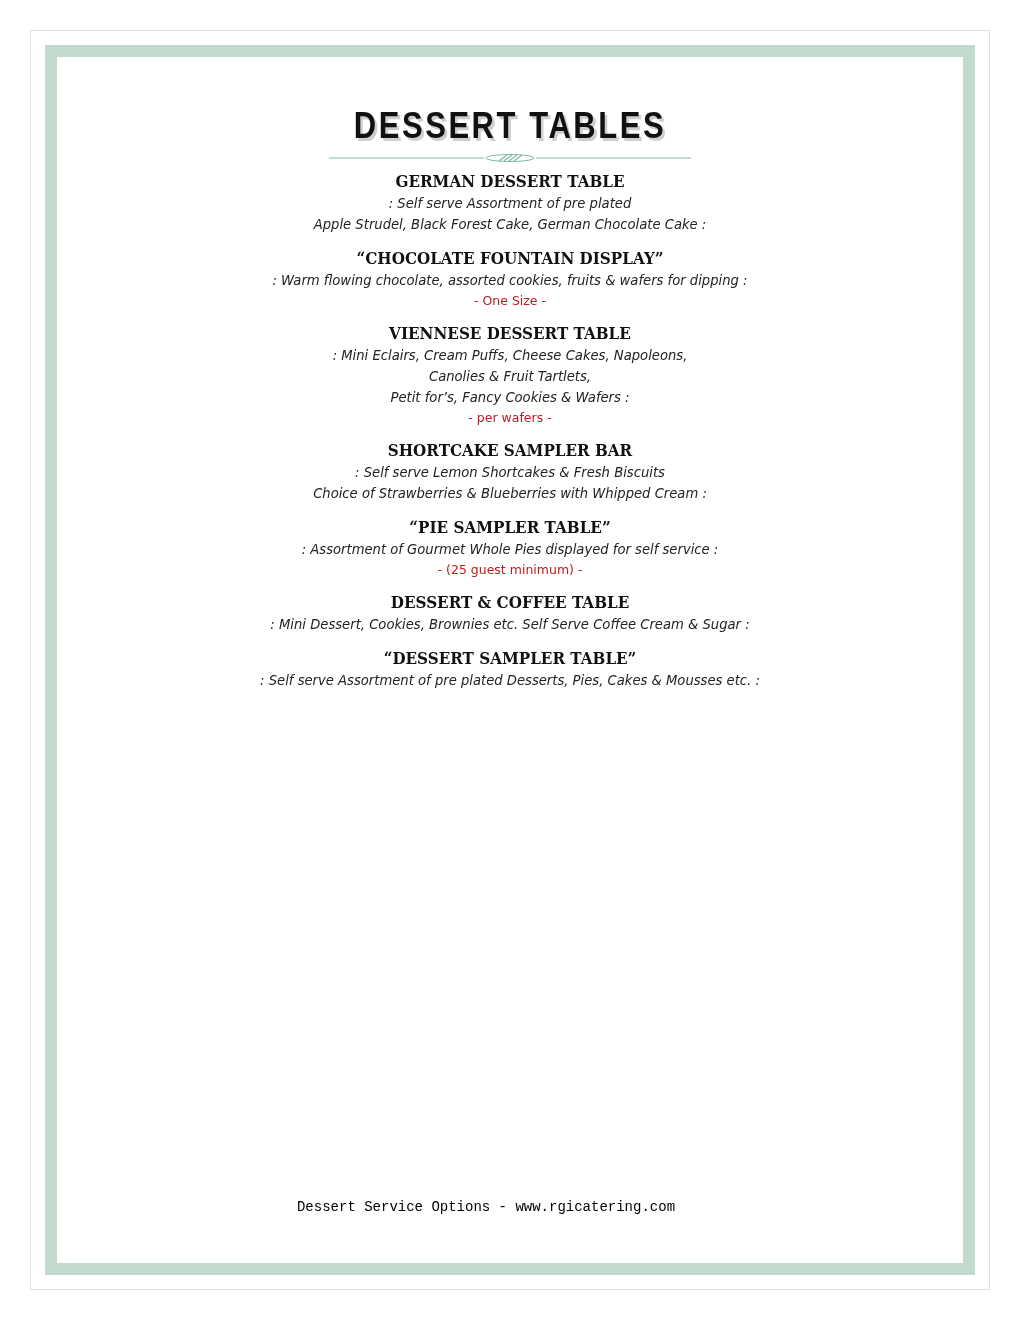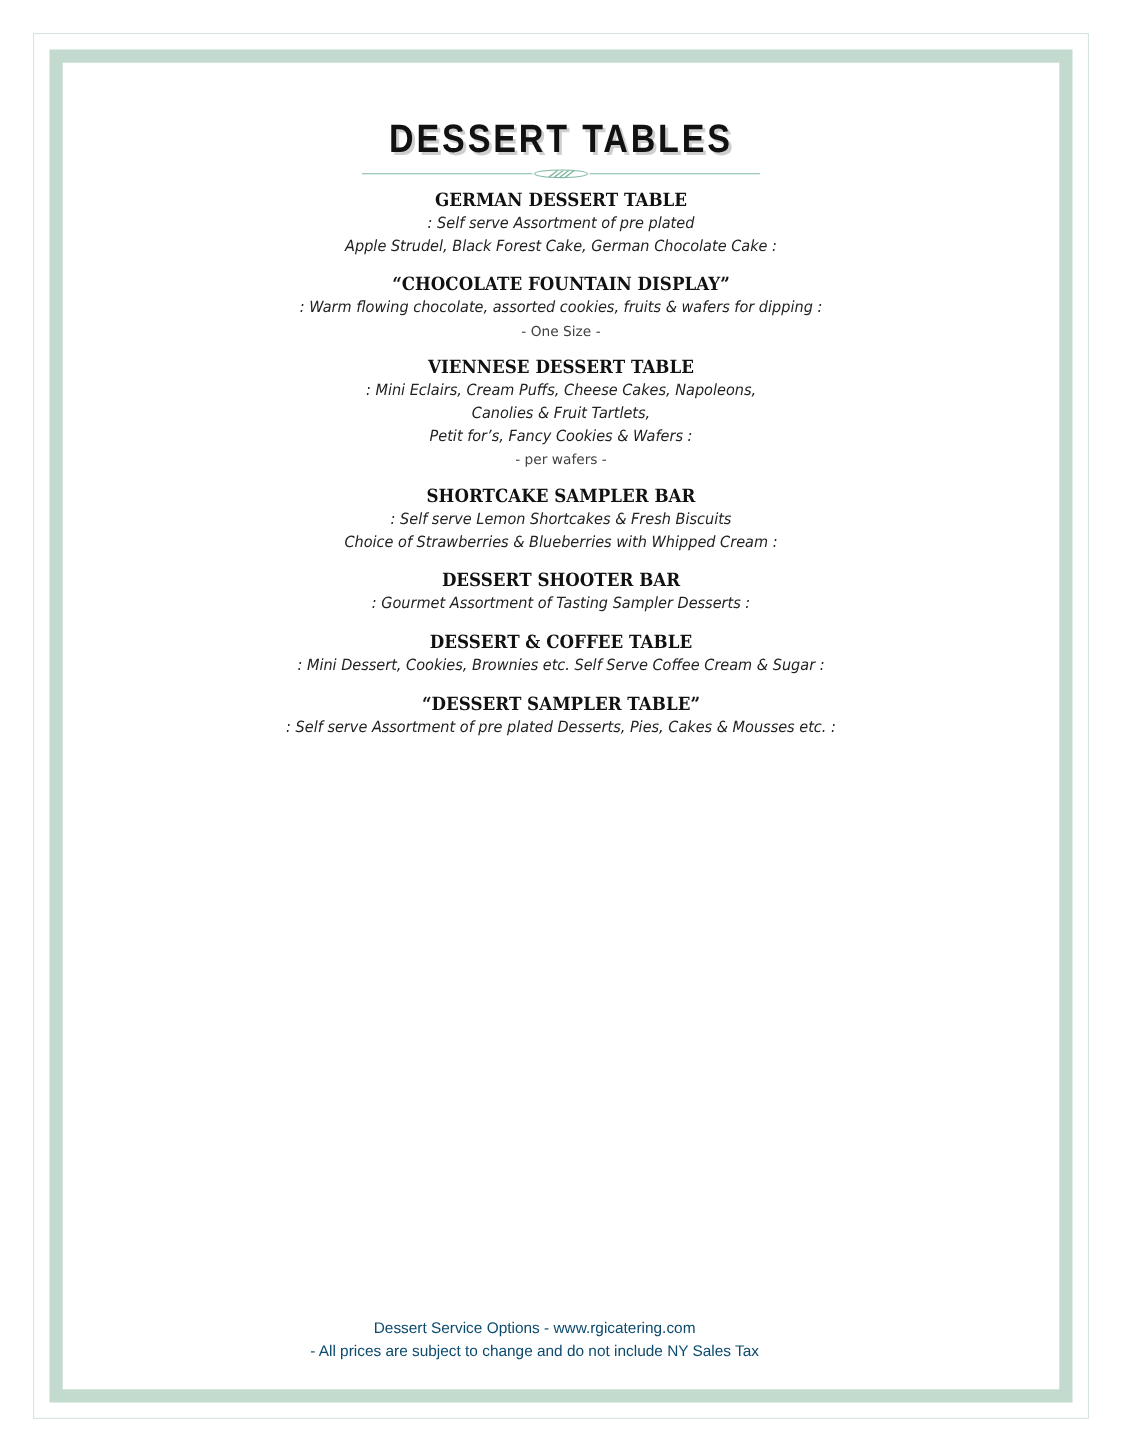--- a/index.html
+++ b/index.html
@@ -6,22 +6,22 @@
   body { width:1020px; height:1320px; position:relative; overflow:hidden; }
   .outer-line { position:absolute; left:30px; top:30px; width:958px; height:1258px; border:1px solid #d6e6df; }
   .frame { position:absolute; left:45px; top:45px; width:906px; height:1206px; border:12px solid #c3dacf; }
   .content { position:absolute; left:57px; top:57px; width:906px; text-align:center; color:#1a1a1a; }
   .title { position:absolute; top:48px; left:0; width:906px; font-family:"Liberation Sans", sans-serif; font-weight:bold; font-size:36px; letter-spacing:3px; transform:scaleX(0.86); color:#111; text-shadow:3px 3px 0 #cfcfcf; }
   .divider { position:absolute; top:96px; left:272px; width:362px; height:10px; }
   .sections { position:absolute; top:114px; left:0; width:906px;text-align:center; }
   .section { margin-bottom:13px; }
   .sec-title { font-family:"DejaVu Serif", serif; font-weight:bold; font-size:16.5px; line-height:22px; color:#111; transform:scaleX(0.92); }
   .line { font-family:"DejaVu Sans", sans-serif; font-style:italic; font-size:14px; line-height:21px; color:#222; transform:scaleX(0.94); }
-  .note { font-family:"DejaVu Sans", sans-serif; font-size:12.5px; line-height:19px; color:#404040; }
-  .footer { position:absolute; top:1140px; left:0; width:858px; font-family:Liberation Sans, sans-serif; font-size:14px; line-height:21px; color:#0c4a6e; }
+  .note { font-family:"DejaVu Sans", sans-serif; font-size:12.5px; line-height:19px; color:#b91c1c; }
+  .footer { position:absolute; top:1140px; left:0; width:858px; font-family:Liberation Mono, monospace; font-size:14px; line-height:21px; color:#000000; }
 </style>
 </head>
 <body>
 
 <div class="outer-line"></div>
 <div class="frame"></div>
 
 <div class="content">
   <div class="title">DESSERT TABLES</div>
   <svg class="divider" viewBox="0 0 362 10">
@@ -48,30 +48,30 @@
       <div class="line">Canolies &amp;  Fruit Tartlets,</div>
       <div class="line">Petit for’s, Fancy Cookies &amp; Wafers :</div>
       <div class="note">- per wafers -</div>
     </div>
     <div class="section">
       <div class="sec-title">SHORTCAKE SAMPLER BAR</div>
       <div class="line">: Self serve Lemon Shortcakes &amp; Fresh Biscuits</div>
       <div class="line">Choice of Strawberries &amp; Blueberries with Whipped Cream :</div>
     </div>
     <div class="section">
-      <div class="sec-title">DESSERT SHOOTER  BAR</div>
-      <div class="line">: Gourmet Assortment of Tasting Sampler Desserts :</div>
+      <div class="sec-title">“PIE SAMPLER TABLE”</div>
+      <div class="line">: Assortment of Gourmet Whole Pies displayed for self service :</div>
+      <div class="note">- (25 guest minimum) -</div>
     </div>
     <div class="section">
       <div class="sec-title">DESSERT &amp; COFFEE TABLE</div>
       <div class="line">: Mini Dessert, Cookies, Brownies etc. Self Serve Coffee Cream &amp; Sugar :</div>
     </div>
     <div class="section">
       <div class="sec-title">“DESSERT SAMPLER TABLE”</div>
       <div class="line">: Self serve Assortment of pre plated Desserts, Pies, Cakes &amp; Mousses etc. :</div>
     </div>
   </div>
 
   <div class="footer">
     <div>Dessert Service Options - www.rgicatering.com</div>
-    <div>- All prices are subject to change and do not include NY Sales Tax</div>
   </div>
 </div>
 
 </body></html>

